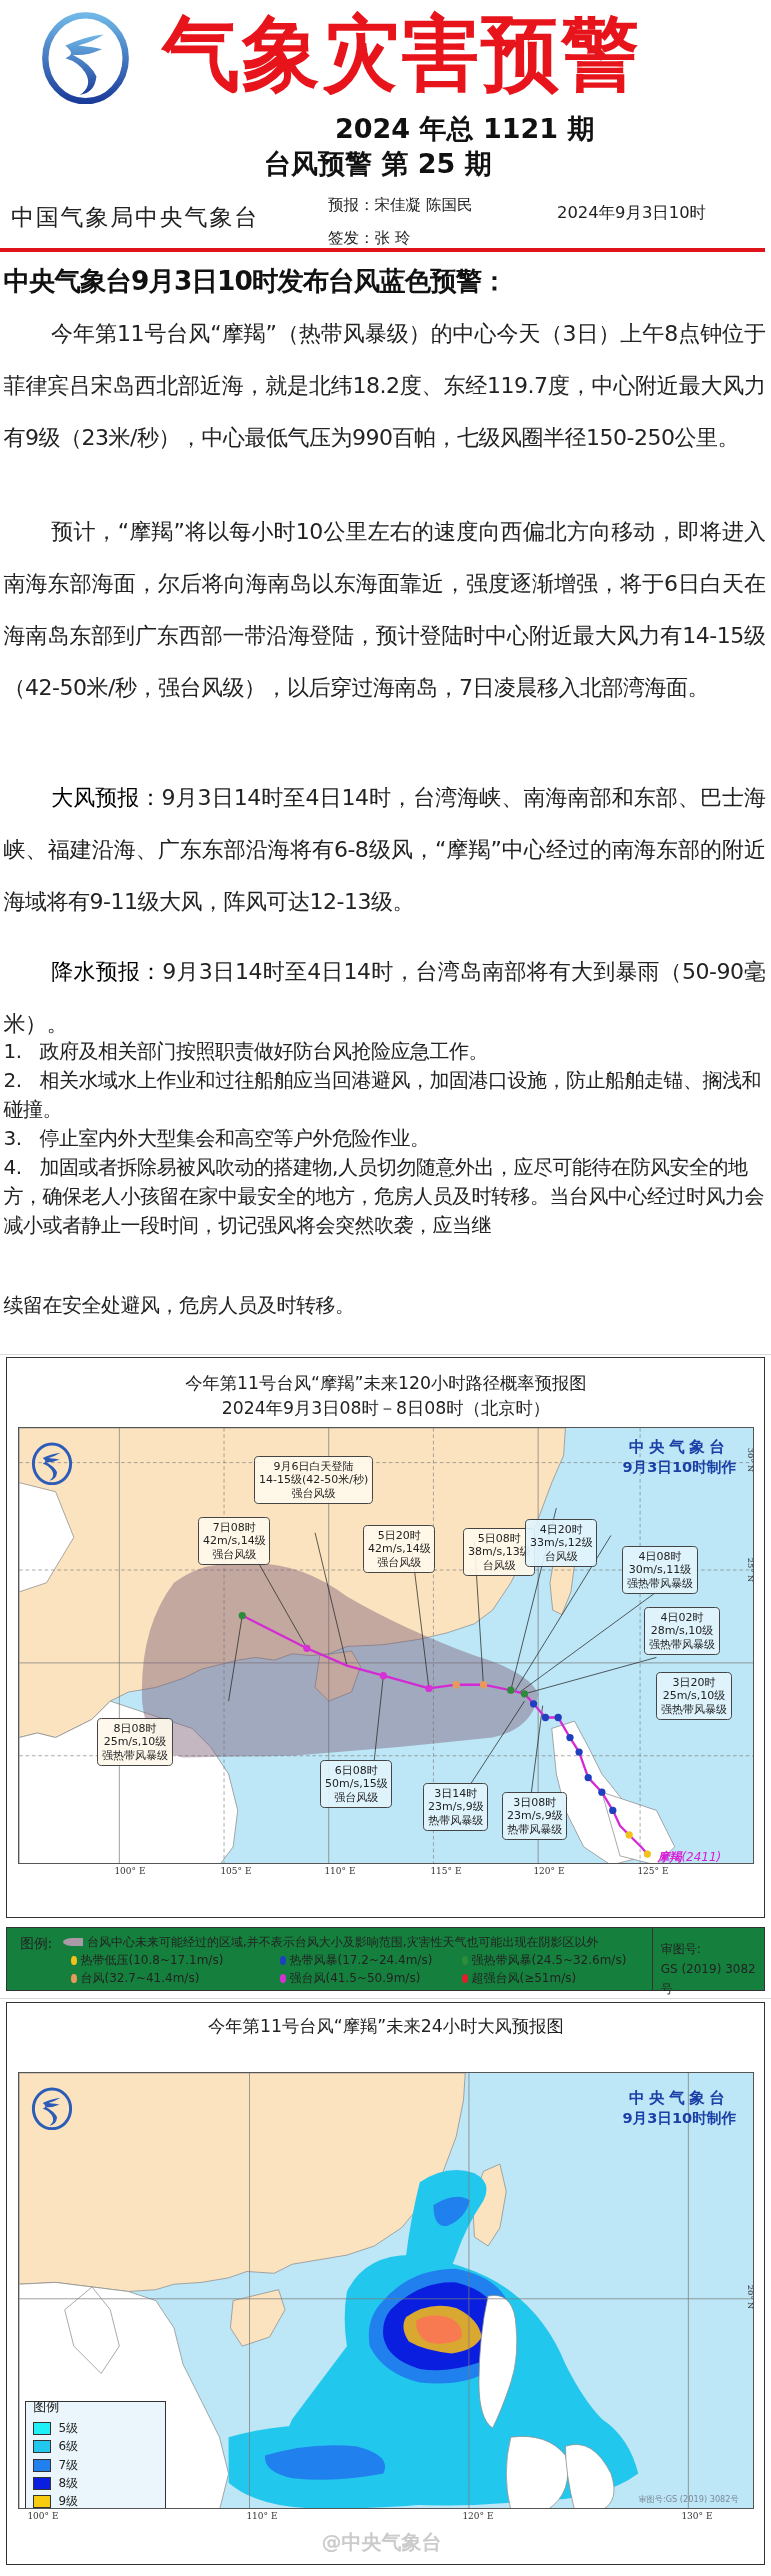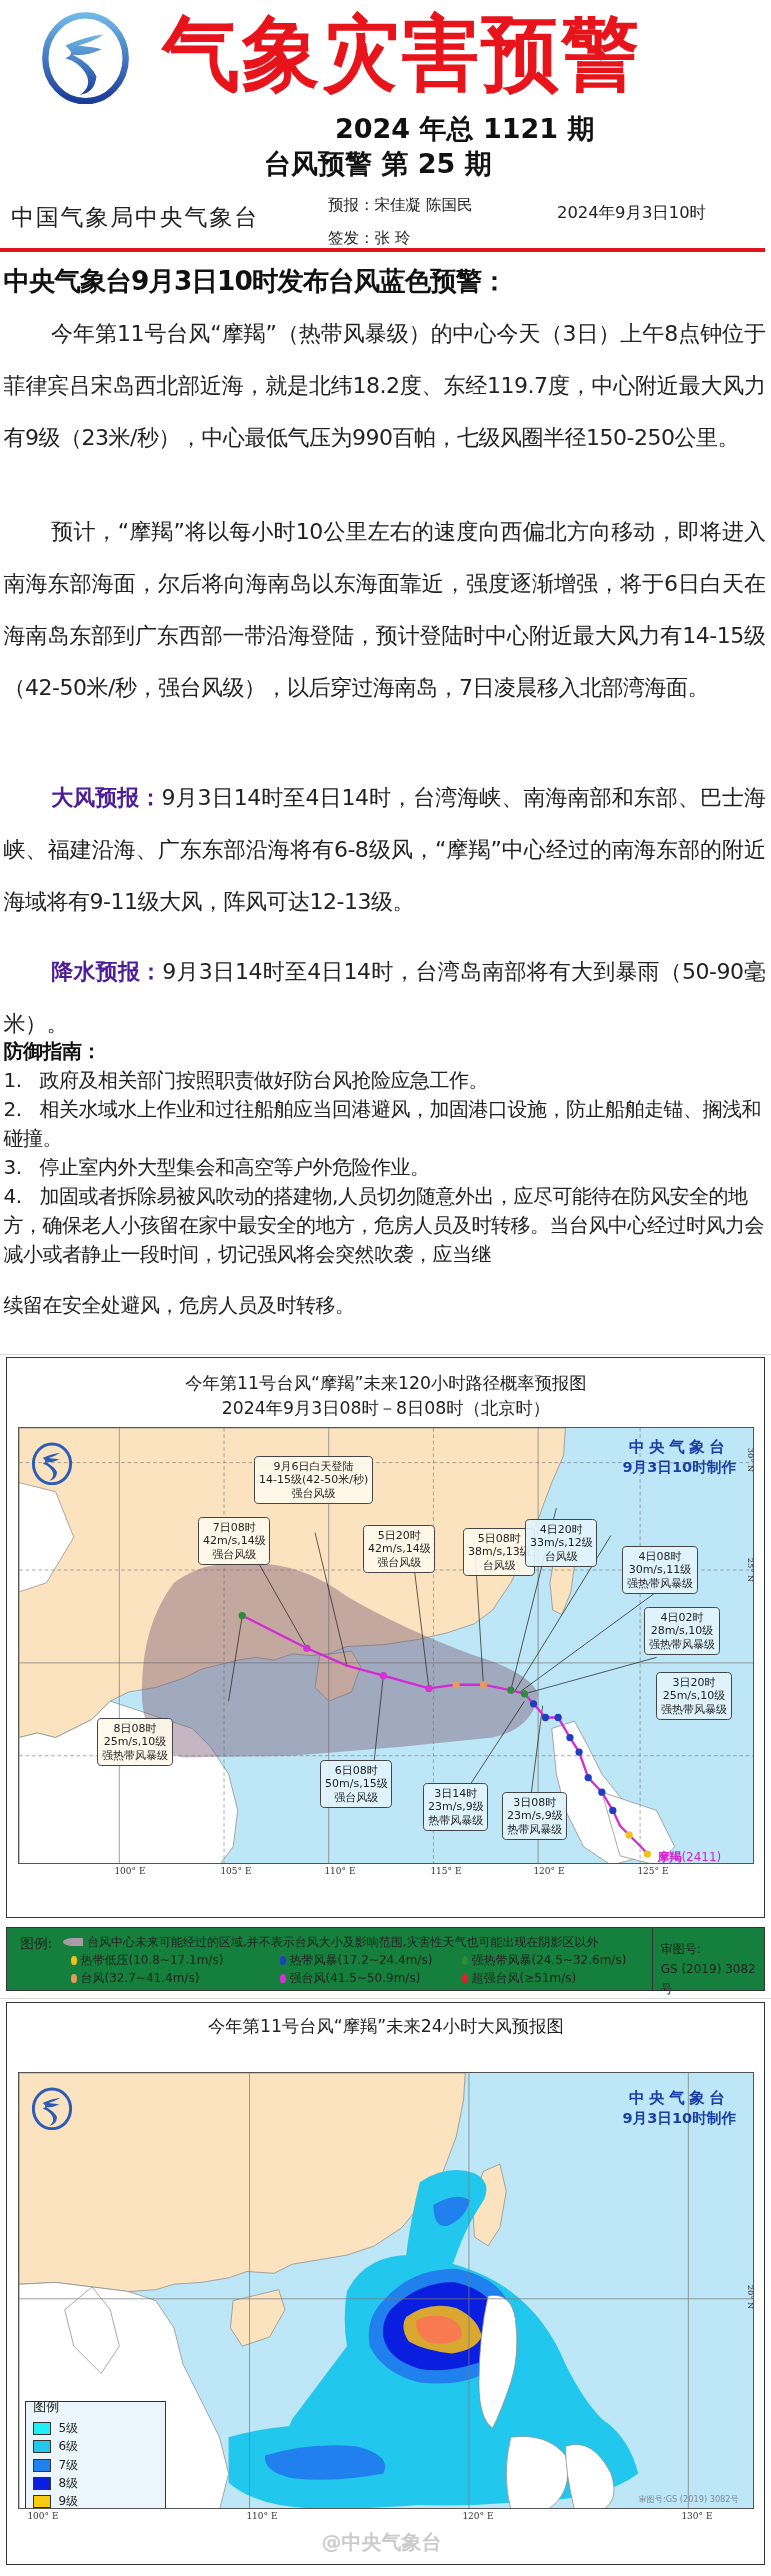--- a/index.html
+++ b/index.html
@@ -15,21 +15,21 @@
   .agency { position: absolute; left: 11px; top: 202px; font-family: "DejaVu Serif", serif; font-size: 23px; color: #222; white-space: nowrap; letter-spacing: 1.8px; }
   .forecaster { position: absolute; left: 328px; top: 195px; font-family: "DejaVu Serif", serif; font-size: 15.5px; color: #222; white-space: nowrap; }
   .signer { position: absolute; left: 328px; top: 228px; font-family: "DejaVu Serif", serif; font-size: 15.5px; color: #222; white-space: nowrap; }
   .issue-date { position: absolute; left: 557px; top: 202px; font-size: 16.4px; color: #222; white-space: nowrap; }
   .red-rule { position: absolute; left: 0; top: 248px; width: 765px; height: 3.6px; background: #e0141b; }
 
   
   .headline { position: absolute; left: 3.6px; top: 264px; font-size: 26.4px; font-weight: bold; color: #111; white-space: nowrap; letter-spacing: -0.9px; }
   .para { position: absolute; left: 3.6px; width: 762px; font-size: 22px; line-height: 52px; color: #222; text-align: justify; letter-spacing: -0.5px; }
   .para .indent { display: inline-block; width: 47px; }
-  .para b { font-weight: bold; color: #4c1d95; }
+  .para b { font-weight: normal; color: #000000; }
   .p1 { top: 308px; }
   .p2 { top: 506px; }
   .p3 { top: 772px; }
   .p4 { top: 946px; }
 
   .guide { position: absolute; left: 3.6px; top: 1037px; width: 762px; font-size: 20px; color: #222; line-height: 29px; letter-spacing: -0.5px; }
   .guide-title { font-weight: bold; font-size: 20px; color: #111; }
   .guide-item { display: block; }
   .guide-item .num { display: inline-block; width: 36px; }
   .guide-last { position: absolute; left: 3.6px; top: 1292px; font-size: 20px; color: #222; letter-spacing: -0.5px; white-space: nowrap; }
@@ -45,21 +45,21 @@
   .map svg { position: absolute; left: 0; top: 0; }
   .cma-stamp { position: absolute; text-align: center; color: #1a3fa6; font-weight: bold; white-space: nowrap; }
   .cma-stamp .l1 { font-size: 15.5px; letter-spacing: 4.6px; }
   .cma-stamp .l2 { font-size: 14.6px; }
   .map-logo { position: absolute; width: 44px; height: 44px; }
   .callout { position: absolute; border: 0.9px solid #444; border-radius: 4.6px; background: rgba(255,248,235,0.9); font-size: 11px; line-height: 13.7px; text-align: center; color: #222; padding: 2.7px 3.6px; white-space: nowrap; }
   .callout.sea { background: rgba(225,244,252,0.92); }
   .axis-label { position: absolute; font-family: "DejaVu Serif", serif; font-size: 9px; color: #333; white-space: nowrap; }
   .axis-lat { position: absolute; font-family: "DejaVu Serif", serif; font-size: 8.2px; color: #333; transform: rotate(90deg); white-space: nowrap; }
   .storm-label { position: absolute; color: #d61fd6; font-size: 12px; font-weight: bold; white-space: nowrap; }
-  .storm-label span { font-weight: normal; }
+  .storm-label span { font-weight: normal; font-style: italic; }
 
   .legend1 { position: absolute; left: 6.4px; top: 1927px; width: 759px; height: 64px; border: 0.9px solid #333; background: #15803d; }
   .legend1 .lg-title { position: absolute; left: 12.8px; top: 7.3px; font-size: 13.7px; color: #222; }
   .legend1 .lg-cone { position: absolute; left: 56px; top: 5.5px; font-size: 12px; color: #222; white-space: nowrap; }
   .legend1 .lg-cone i { display: inline-block; width: 20px; height: 8.2px; background: #a99aa6; border-radius: 50% 0 0 50%; margin-right: 3.6px; vertical-align: middle; }
   .legend1 .lg-item { position: absolute; font-size: 12px; color: #222; white-space: nowrap; }
   .legend1 .lg-item i { display: inline-block; width: 5.5px; height: 9px; border-radius: 50%; margin-right: 3.6px; vertical-align: middle; }
   .legend1 .lg-review { position: absolute; left: 645px; top: 0; width: 114px; height: 62px; border-left: 0.9px solid #333; font-size: 12px; color: #222; padding: 11px 0 0 7.3px; line-height: 20px; }
 
   
@@ -105,21 +105,20 @@
   <span class="indent"></span><span>预计，“摩羯”将以每小时10公里左右的速度向西偏北方向移动，即将进入南海东部海面，尔后将向海南岛以东海面靠近，强度逐渐增强，将于6日白天在海南岛东部到广东西部一带沿海登陆，预计登陆时中心附近最大风力有14-15级（42-50米/秒，强台风级），以后穿过海南岛，7日凌晨移入北部湾海面。</span>
 </div>
 <div class="para p3">
   <span class="indent"></span><b>大风预报：</b><span>9月3日14时至4日14时，台湾海峡、南海南部和东部、巴士海峡、福建沿海、广东东部沿海将有6-8级风，“摩羯”中心经过的南海东部的附近海域将有9-11级大风，阵风可达12-13级。</span>
 </div>
 <div class="para p4">
   <span class="indent"></span><b>降水预报：</b><span>9月3日14时至4日14时，台湾岛南部将有大到暴雨（50-90毫米）。</span>
 </div>
 
 <div class="guide">
-  <div class="guide-title">防御指南：</div>
   <div class="guide-item"><span class="num">1.</span><span>政府及相关部门按照职责做好防台风抢险应急工作。</span></div>
   <div class="guide-item"><span class="num">2.</span><span>相关水域水上作业和过往船舶应当回港避风，加固港口设施，防止船舶走锚、搁浅和碰撞。</span></div>
   <div class="guide-item"><span class="num">3.</span><span>停止室内外大型集会和高空等户外危险作业。</span></div>
   <div class="guide-item"><span class="num">4.</span><span>加固或者拆除易被风吹动的搭建物,人员切勿随意外出，应尽可能待在防风安全的地方，确保老人小孩留在家中最安全的地方，危房人员及时转移。当台风中心经过时风力会减小或者静止一段时间，切记强风将会突然吹袭，应当继</span></div>
 </div>
 <div class="guide-last">续留在安全处避风，危房人员及时转移。</div>
 
 <div class="sep-line" style="top:1354px"></div>
 
 <div class="figure fig1">

